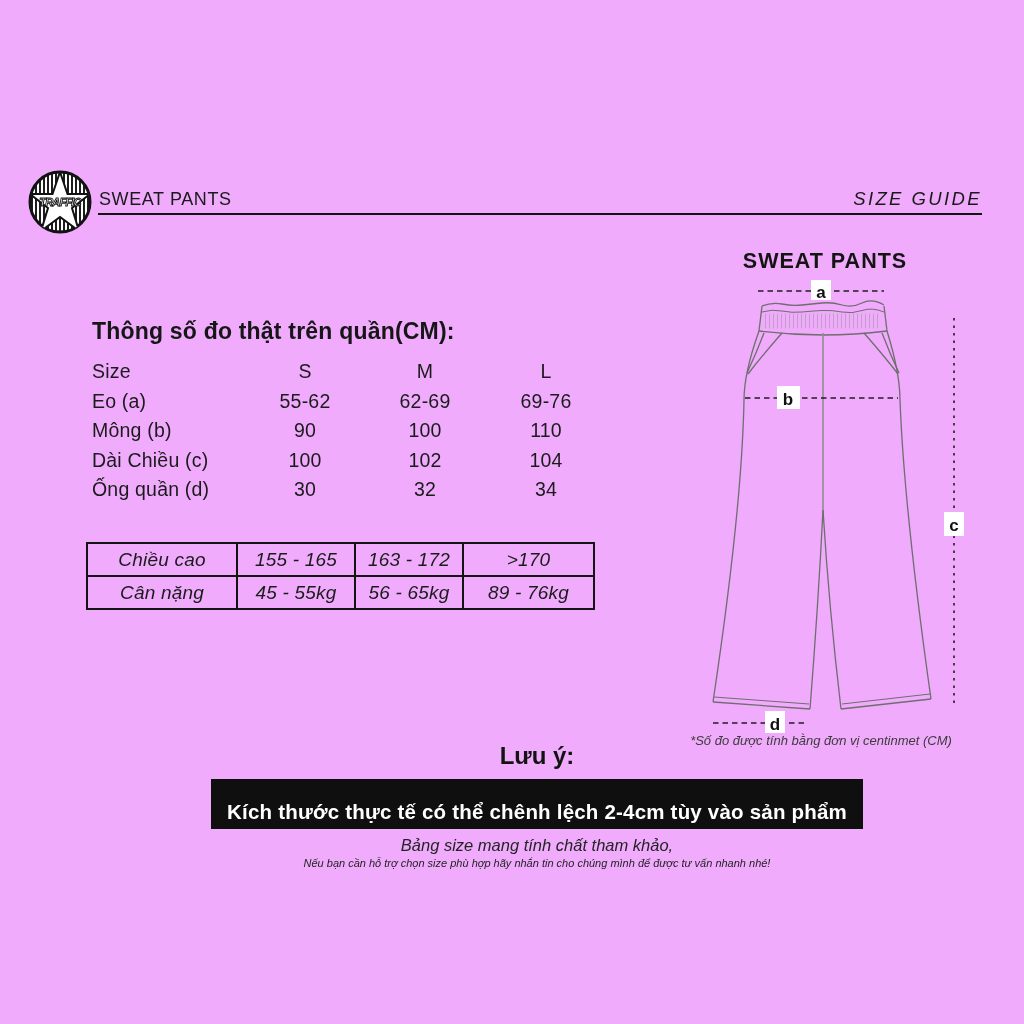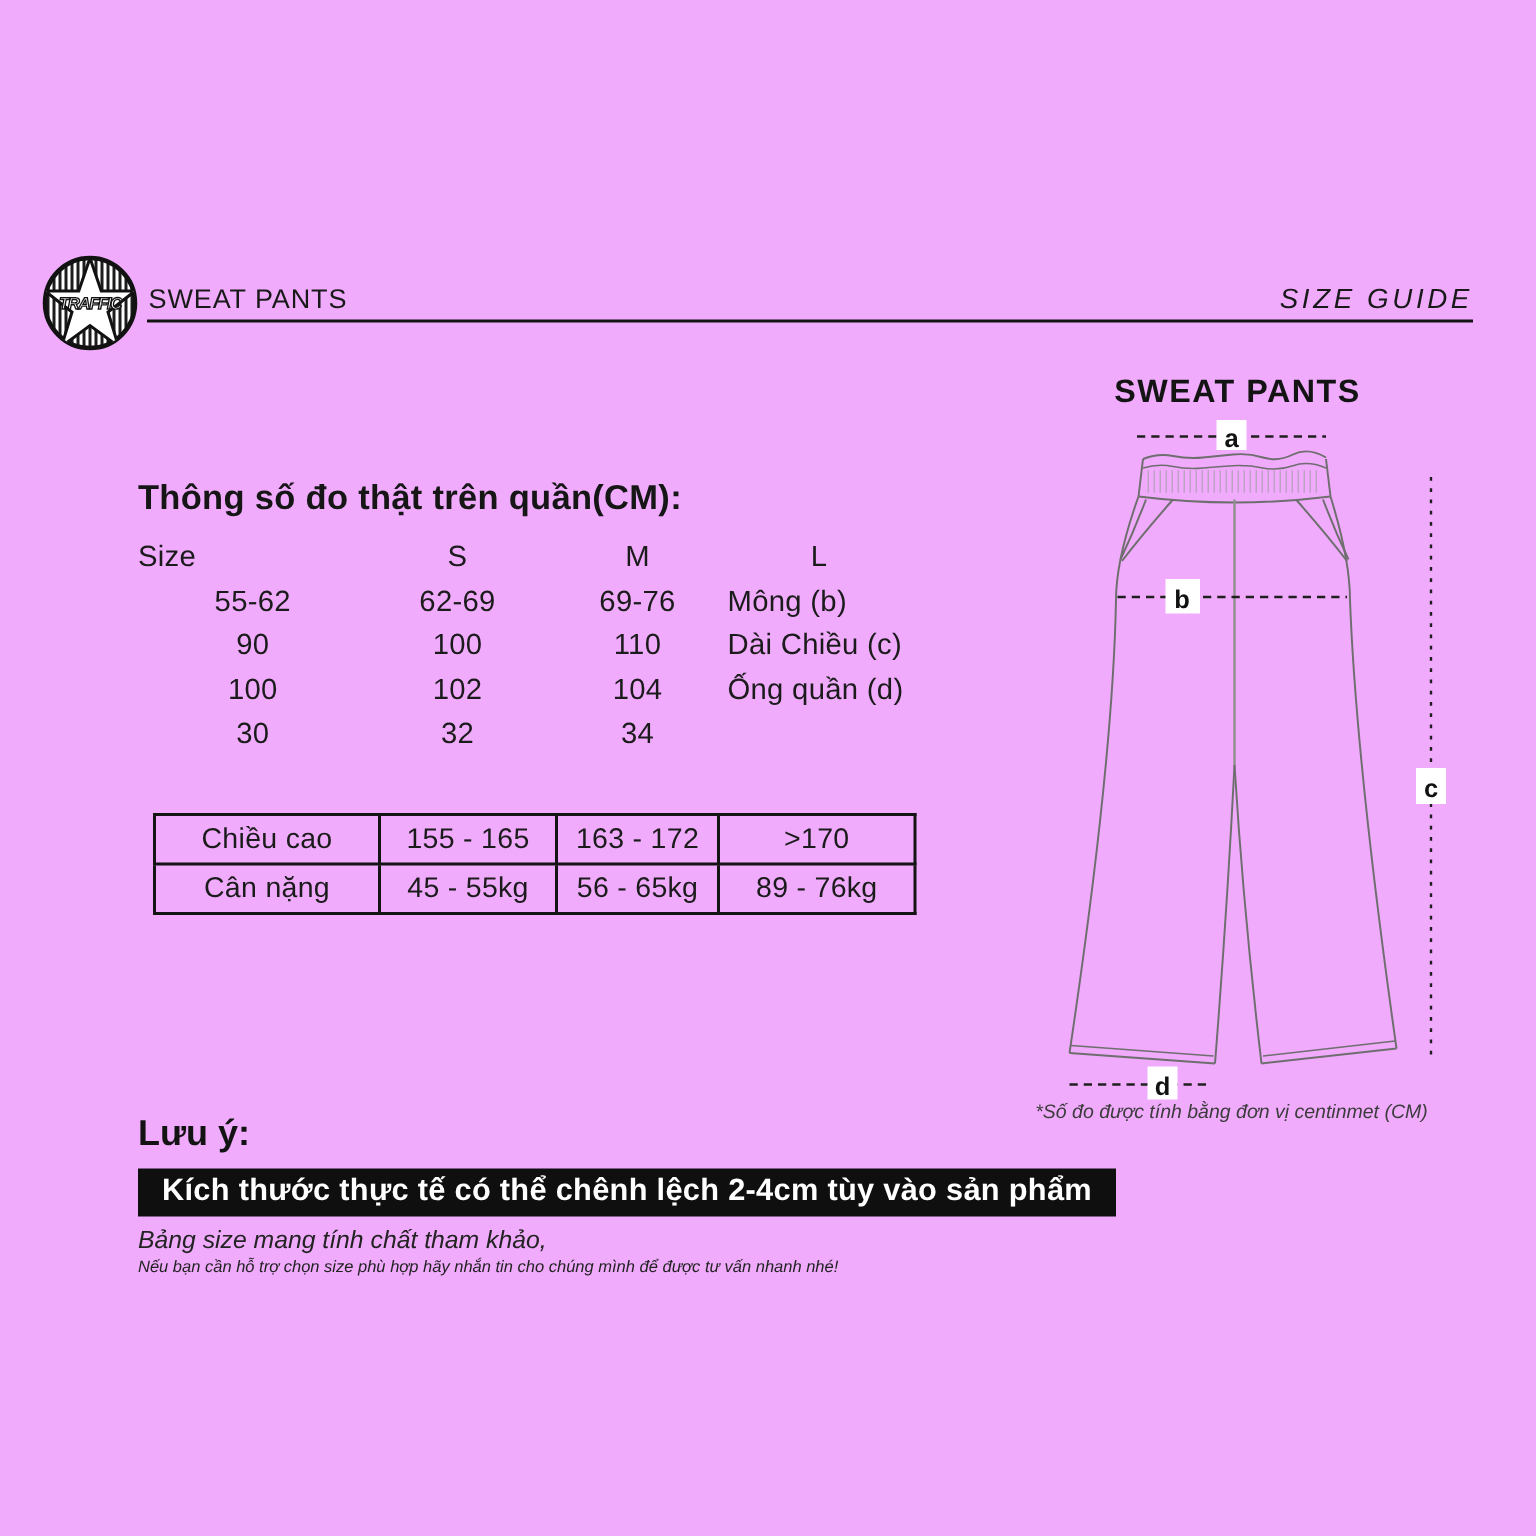--- a/index.html
+++ b/index.html
@@ -17,39 +17,39 @@
 
   
   .spec-heading { position:absolute; left:92px; top:318px; font-size:23px; font-weight:700;
                   letter-spacing:0.2px; color:#161616; }
   .spec-grid { position:absolute; left:92px; top:357px; display:grid;
                grid-template-columns:153px 120px 120px 122px; grid-auto-rows:29.5px;
                font-size:19.5px; font-weight:500; letter-spacing:0.2px; color:#1b1b1b; }
   .spec-grid .c { display:flex; align-items:center; justify-content:center; }
   .spec-grid .l { display:flex; align-items:center; justify-content:flex-start; }
 
-  .fit-table { position:absolute; left:102px; top:542px; border:2px solid #000000;
-               border-collapse:collapse; }
+  .fit-table { position:absolute; left:86px; top:542px; border:2px solid #000000;
+               border-collapse:collapse;font-style:italic; }
   .fit-table td { border:2px solid #141414; height:33px; text-align:center; vertical-align:middle;
                   font-size:19px; font-weight:500; letter-spacing:0.2px; color:#1b1b1b; padding:0 6px; }
   .fit-table .w1 { width:150px; } .fit-table .w2 { width:118px; }
   .fit-table .w3 { width:108px; } .fit-table .w4 { width:131px; }
 
   
   .diagram-title { position:absolute; left:680px; top:249px; width:290px; text-align:center;
                    font-size:21.5px; font-weight:700; letter-spacing:1px; color:#141414; }
   .pants-svg { position:absolute; left:680px; top:278px; }
   .diagram-footnote { position:absolute; left:660px; top:733px; width:322px; text-align:center;
                       font-style:italic; font-size:13px; color:#3c3c3c; white-space:nowrap; }
 
   
-  .notes-wrap { position:absolute; left:92px; top:742px; width:890px; }
+  .notes-wrap { position:absolute; left:92px; top:742px; width:890px; text-align:center; }
   .notes-heading { font-size:24px; font-weight:700; color:#131313; }
   .notes-bar { display:inline-block; margin-top:9px; background:#0f0f0f; color:#ffffff;
-               font-size:20.5px; font-weight:700; letter-spacing:0.2px; padding:3px 16px 5px; }
+               font-size:20.5px; font-weight:700; letter-spacing:0.2px; padding:21px 16px 5px; }
   .notes-line1 { margin-top:7px; font-size:16.5px; font-style:italic; font-weight:500; color:#232323; }
   .notes-line2 { margin-top:2px; font-size:11px; font-style:italic; font-weight:500; color:#232323; }
 
   svg text { font-family:"Liberation Sans","DejaVu Sans",sans-serif; }
 </style>
 </head>
 <body>
 
 <div class="page">
 
@@ -76,20 +76,21 @@
   <div class="hdr-rule"></div>
 
   <div class="spec-heading">Thông số đo thật trên quần(CM):</div>
 
   <div class="spec-grid">
     <div class="l">Size</div>
     <div class="c">S</div>
     <div class="c">M</div>
     <div class="c">L</div>
 
+    <div class="l">Eo (a)</div>
     <div class="c">55-62</div>
     <div class="c">62-69</div>
     <div class="c">69-76</div>
 
     <div class="l">Mông (b)</div>
     <div class="c">90</div>
     <div class="c">100</div>
     <div class="c">110</div>
 
     <div class="l">Dài Chiều (c)</div>

